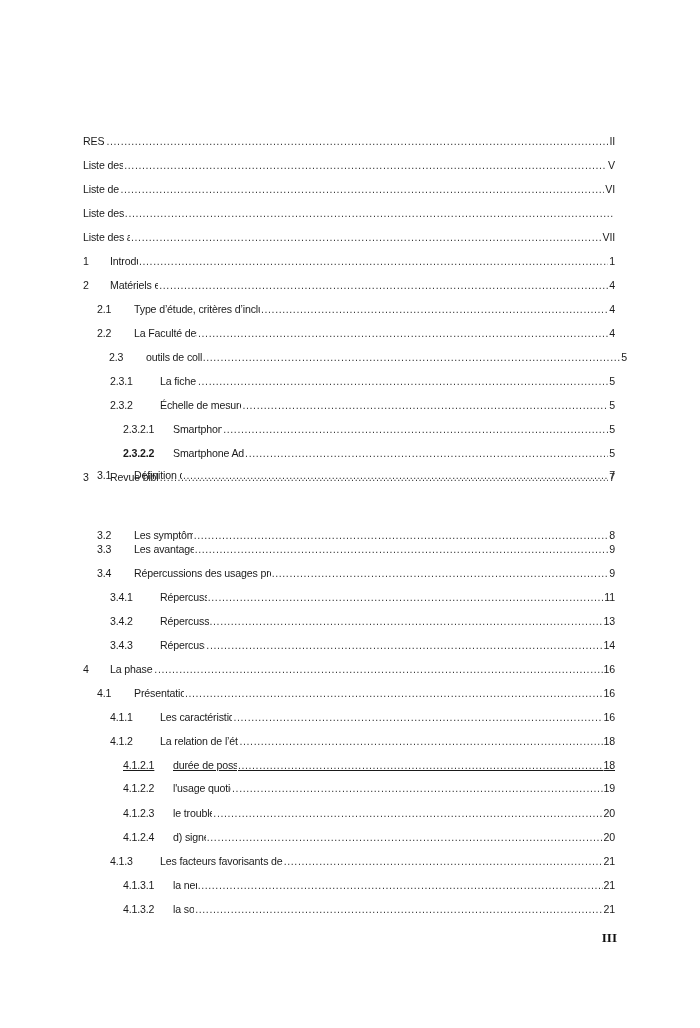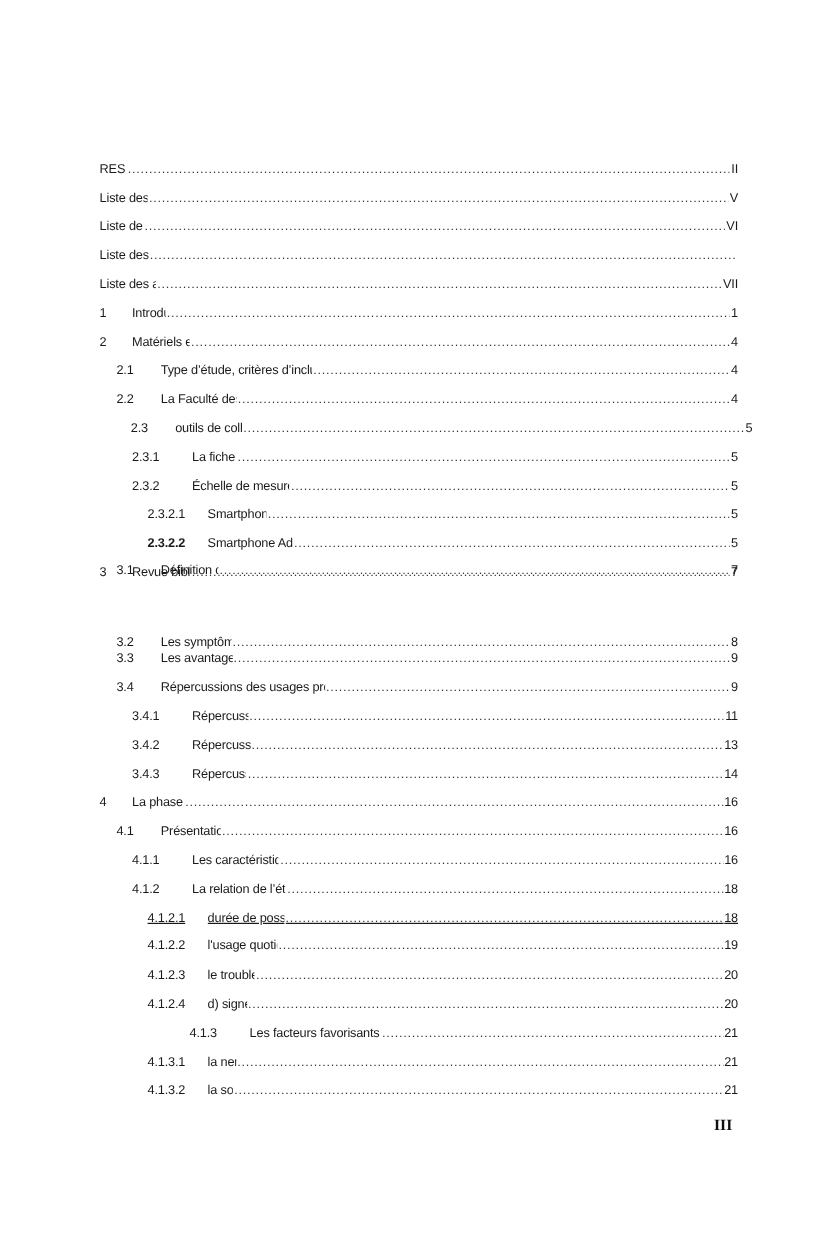--- a/index.html
+++ b/index.html
@@ -78,20 +78,21 @@
     }
     .toc-entry .pg {
       flex: 0 0 auto;
       text-align: right;
     }
     .page-number {
       position: absolute;
       left: 595px;
       top: 930px;
       width: 22px;
+      text-align: right;
       font-family: "Liberation Serif", serif;
       font-size: 13px;
       font-weight: bold;
       color: #111;
     }
   </style>
 </head>
 <body>
 
 <div class="page">
@@ -265,21 +266,21 @@
         <span class="leader"></span>
         <span class="pg">20</span>
       </li>
       <li class="toc-entry" style="left: 123px; width: 492px; top: 829px;">
         <span class="num" style="width: 50px;">4.1.2.4</span>
         <span class="label">d) signe fantôme :</span>
         <span class="leader"></span>
         <span class="pg">20</span>
       </li>
       <li class="toc-entry" style="left: 110px; width: 505px; top: 853px;">
-        <span class="num" style="width: 50px; margin-left: 48px;">4.1.3</span>
+        <span class="num" style="width: 50px;">4.1.3</span>
         <span class="label">Les facteurs favorisants de l’addiction au Smartphone chez les étudiants de la FSA :</span>
         <span class="leader"></span>
         <span class="pg">21</span>
       </li>
       <li class="toc-entry" style="left: 123px; width: 492px; top: 877px;">
         <span class="num" style="width: 50px;">4.1.3.1</span>
         <span class="label">la nervosité :</span>
         <span class="leader"></span>
         <span class="pg">21</span>
       </li>

